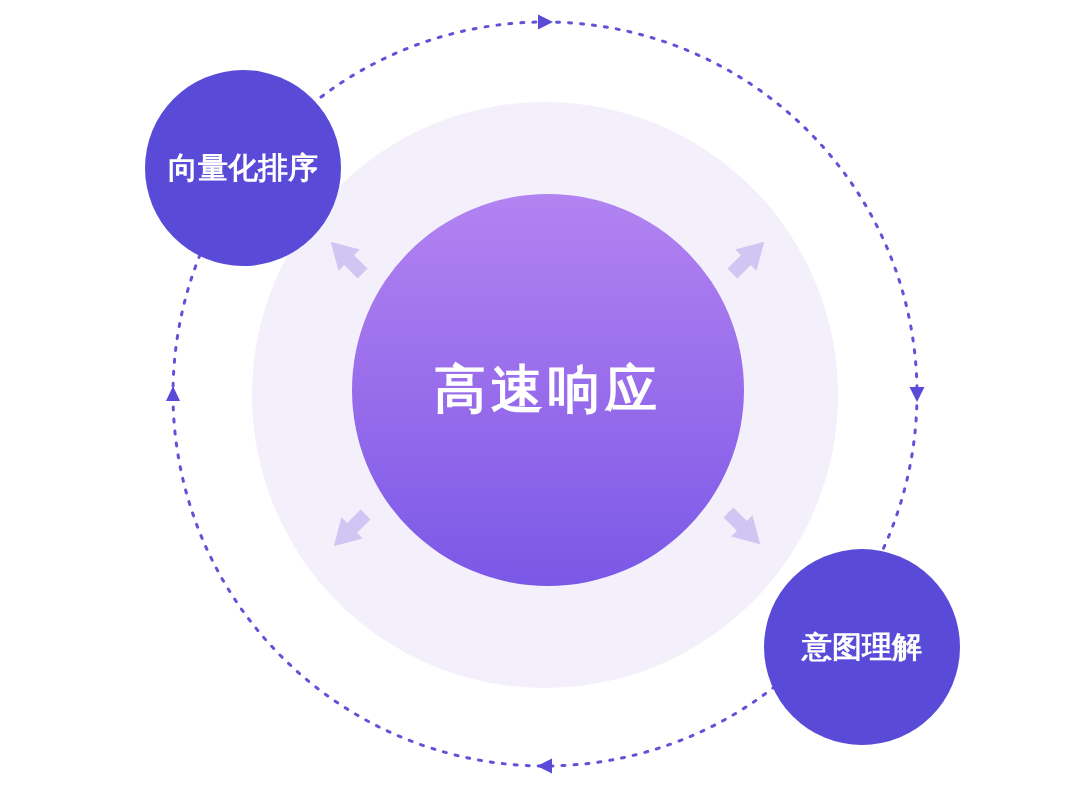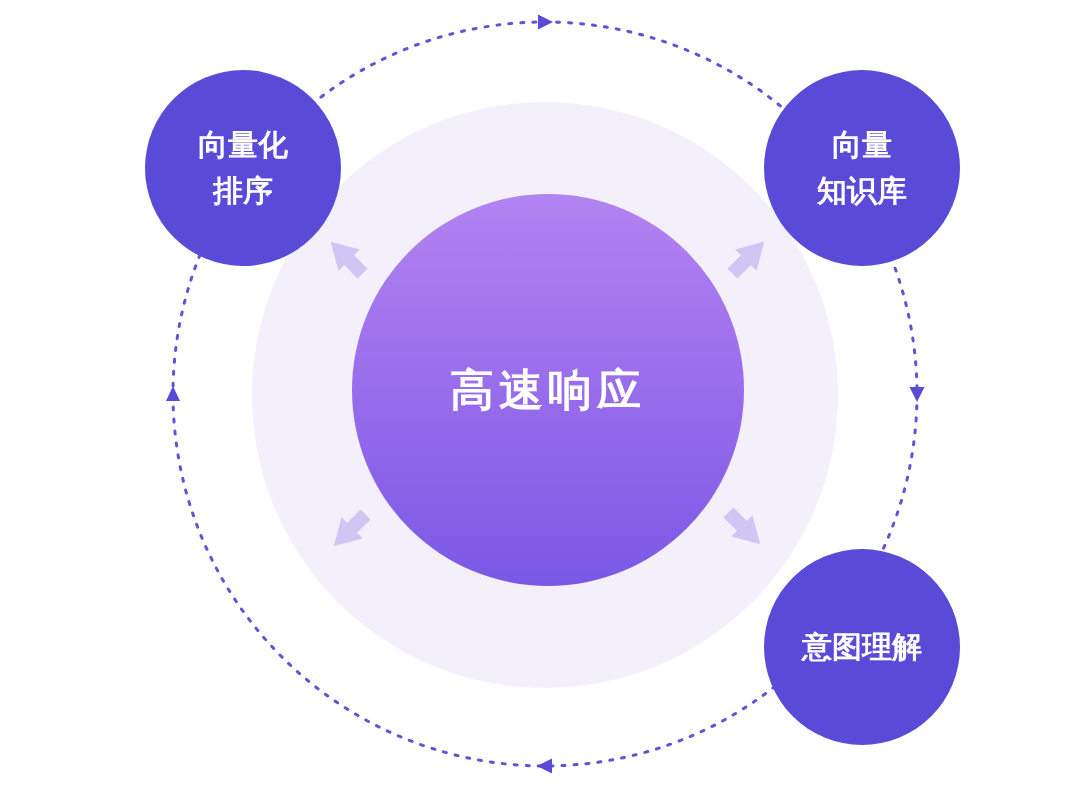--- a/index.html
+++ b/index.html
@@ -42,35 +42,34 @@
     height: 392px;
     border-radius: 50%;
     background: linear-gradient(180deg, #b283f1 0%, #9b6fec 45%, #7a58e6 100%);
     display: flex;
     align-items: center;
     justify-content: center;
     z-index: 2;
   }
   .center-label {
     color: #ffffff;
-    font-size: 44px;
+    font-size: 52px;
     font-weight: 700;
     letter-spacing: 5px;
     white-space: nowrap;
   }
 
   
   .satellite {
     position: absolute;
     width: 196px;
     height: 196px;
     border-radius: 50%;
     background: #5a4ad8;
     display: flex;
-    flex-direction: column;
     align-items: center;
     justify-content: center;
     color: #ffffff;
     font-size: 30px;
     font-weight: 700;
     line-height: 1.55;
     text-align: center;
     z-index: 3;
   }
   .satellite.tl { left: 145px; top: 70px; }
@@ -102,23 +101,19 @@
 
   <div class="center-circle">
     <div class="center-label">高速响应</div>
   </div>
 
   <div class="satellite tl">
     <span>向量化</span>
     <span>排序</span>
   </div>
 
-  <div class="satellite tr">
-    <span>向量</span>
-    <span>知识库</span>
-  </div>
 
 
   <div class="satellite br">
     <span>意图理解</span>
   </div>
 
 </div>
 
 </body></html>

